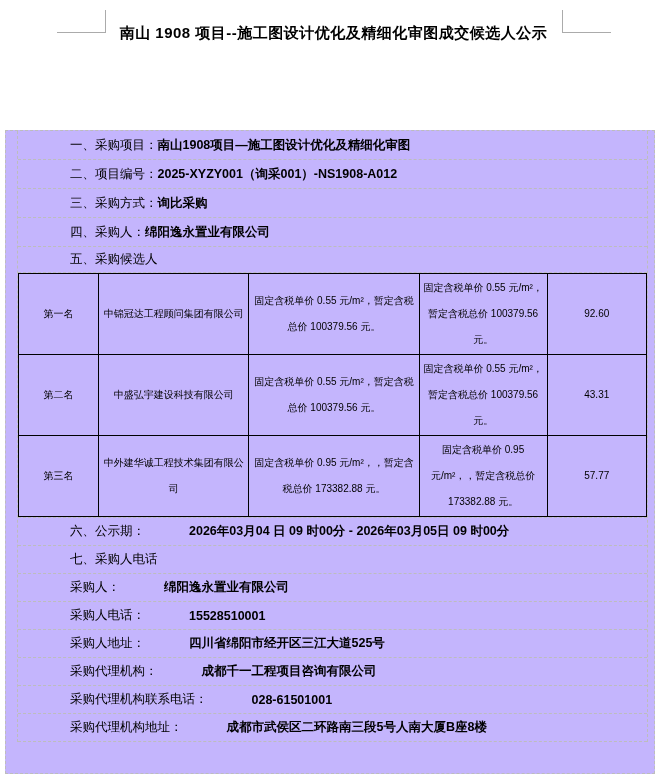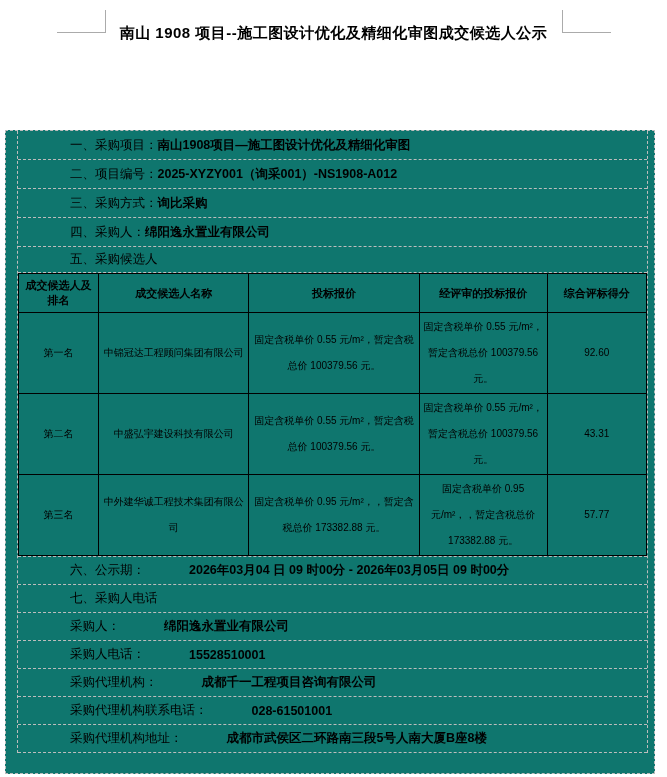--- a/index.html
+++ b/index.html
@@ -13,21 +13,21 @@
   .mark-left{left:57px;border-right:1px solid #ababab;border-bottom:1px solid #ababab;}
   .mark-right{left:562px;border-left:1px solid #ababab;border-bottom:1px solid #ababab;}
 
   .doc-title{
     position:absolute;top:24px;left:0;width:667px;text-align:center;
     font-weight:bold;font-size:15px;letter-spacing:0.5px;
   }
 
   .doc{
     position:absolute;left:5px;top:130px;width:650px;height:644px;
-    border:1px dashed #bdbdbd;box-sizing:border-box;background:#0f766e;
+    border:1px dashed #bdbdbd;box-sizing:border-box;background:#c4b5fd;
   }
   .rows{
     margin-left:11px;width:631px;box-sizing:border-box;
     border-left:1px dashed #bdbdbd;border-right:1px dashed #bdbdbd;
   }
   .row{
     box-sizing:border-box;display:flex;align-items:center;
     padding-left:52px;font-size:12.5px;
     border-bottom:1px dashed #bdbdbd;white-space:nowrap;
   }
@@ -84,27 +84,20 @@
     <div class="table-wrap">
       <table class="cands">
         <colgroup>
           <col class="col-rank">
             <col class="col-name">
             <col class="col-bid">
             <col class="col-ebid">
             <col class="col-score">
         </colgroup>
         <tbody>
-            <tr>
-          <th>成交候选人及排名</th>
-          <th>成交候选人名称</th>
-          <th>投标报价</th>
-          <th>经评审的投标报价</th>
-          <th>综合评标得分</th>
-        </tr>
         <tr class="cand-r1">
           <td>第一名</td>
           <td>中锦冠达工程顾问集团有限公司</td>
           <td class="bid-cell">固定含税单价 0.55 元/m²，暂定含税总价 100379.56 元。</td>
           <td class="bid-cell">固定含税单价 0.55 元/m²，暂定含税总价 100379.56 元。</td>
           <td>92.60</td>
         </tr>
         <tr class="cand-r2">
           <td>第二名</td>
           <td>中盛弘宇建设科技有限公司</td>
@@ -132,20 +125,24 @@
     </div>
     <div class="row h28">
       <span>采购人：</span>
         <span class="val">绵阳逸永置业有限公司</span>
     </div>
     <div class="row h28">
       <span>采购人电话：</span>
         <span class="val">15528510001</span>
     </div>
     <div class="row h28">
+      <span>采购人地址：</span>
+        <span class="val">四川省绵阳市经开区三江大道525号</span>
+    </div>
+    <div class="row h28">
       <span>采购代理机构：</span>
         <span class="val">成都千一工程项目咨询有限公司</span>
     </div>
     <div class="row h28">
       <span>采购代理机构联系电话：</span>
         <span class="val">028-61501001</span>
     </div>
     <div class="row h28">
       <span>采购代理机构地址：</span>
         <span class="val">成都市武侯区二环路南三段5号人南大厦B座8楼</span>

